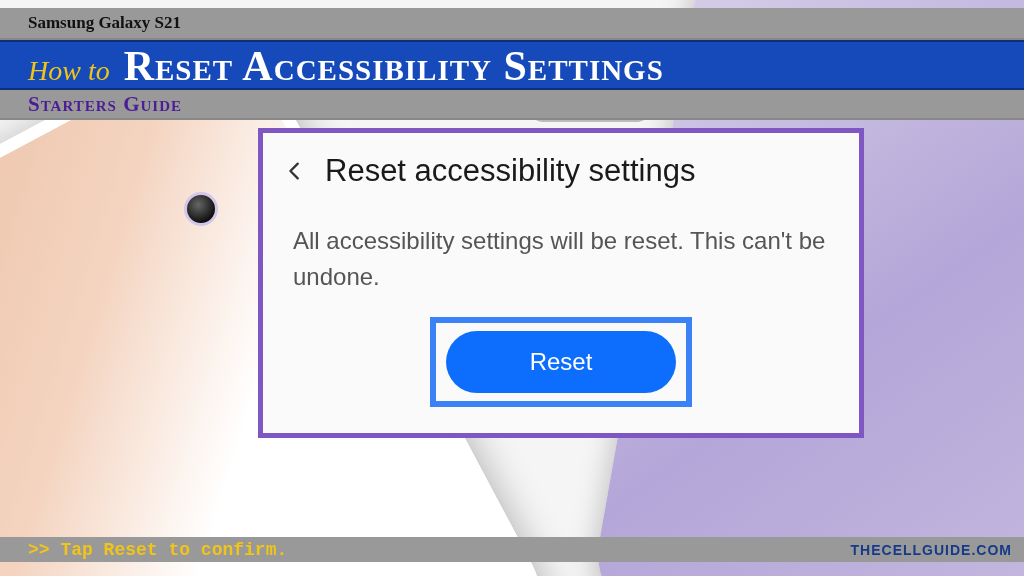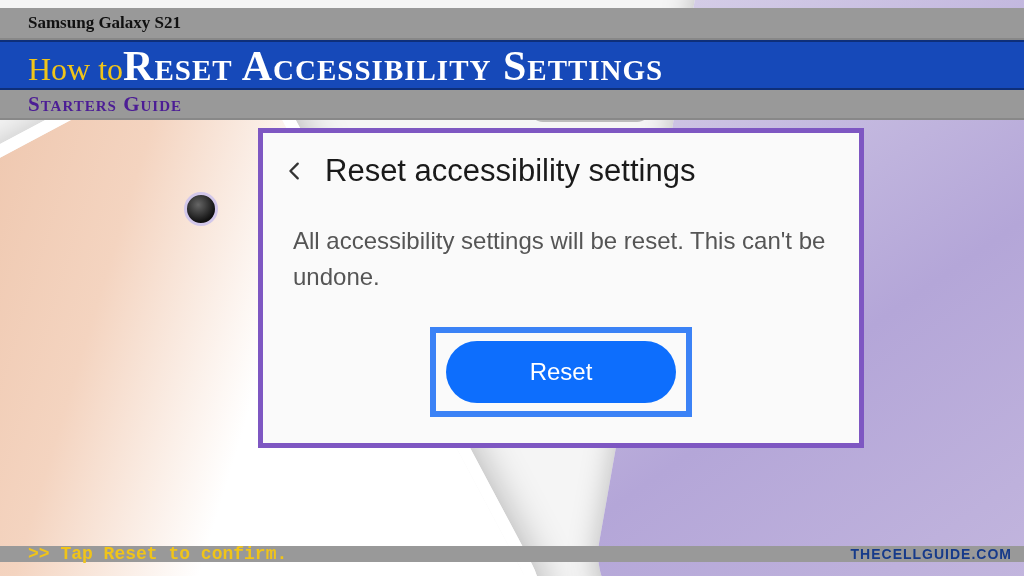--- a/index.html
+++ b/index.html
@@ -87,22 +87,24 @@
     height: 50px;
     background: #1649b9;
     border-top: 2px solid #0e2f7a;
     border-bottom: 2px solid #0e2f7a;
     display: flex;
     align-items: baseline;
     padding-left: 28px;
   }
   .howto {
     color: #f0c419;
+    font-style: italic;
     font-family: "Brush Script MT", cursive;
-    font-size: 32px;
+    font-size: 28px;
+    margin-right: 14px;
   }
   .main-title {
     color: #fff;
     font-family: Georgia, "Times New Roman", serif;
     font-variant: small-caps;
     font-size: 42px;
     letter-spacing: 1px;
     font-weight: bold;
   }
   .bar-sub {
@@ -147,21 +149,21 @@
     justify-content: center;
   }
   .back-chev svg { width: 22px; height: 24px; }
   .dialog-title {
     font-size: 31px;
     color: #1a1a1a;
     font-weight: 400;
     font-family: Arial, sans-serif;
   }
   .dialog-body {
-    padding: 24px 30px 32px 30px;
+    padding: 24px 30px 22px 30px;
     font-size: 24px;
     color: #555;
     line-height: 1.5;
   }
   .reset-wrap {
     display: flex;
     justify-content: center;
   }
   .reset-highlight {
     border: 6px solid #3b82f6;
@@ -177,21 +179,21 @@
     font-size: 24px;
     cursor: pointer;
     font-family: Arial, sans-serif;
   }
 
   
   .caption-bar {
     position: absolute;
     left: 0; right: 0;
     bottom: 14px;
-    height: 16px;
+    height: 25px;
     background: #999;
     display: flex;
     align-items: center;
     padding: 0 12px 0 28px;
     z-index: 5;
   }
   .caption-bar .cap {
     color: #f0c419;
     font-family: "Courier New", monospace;
     font-size: 18px;

